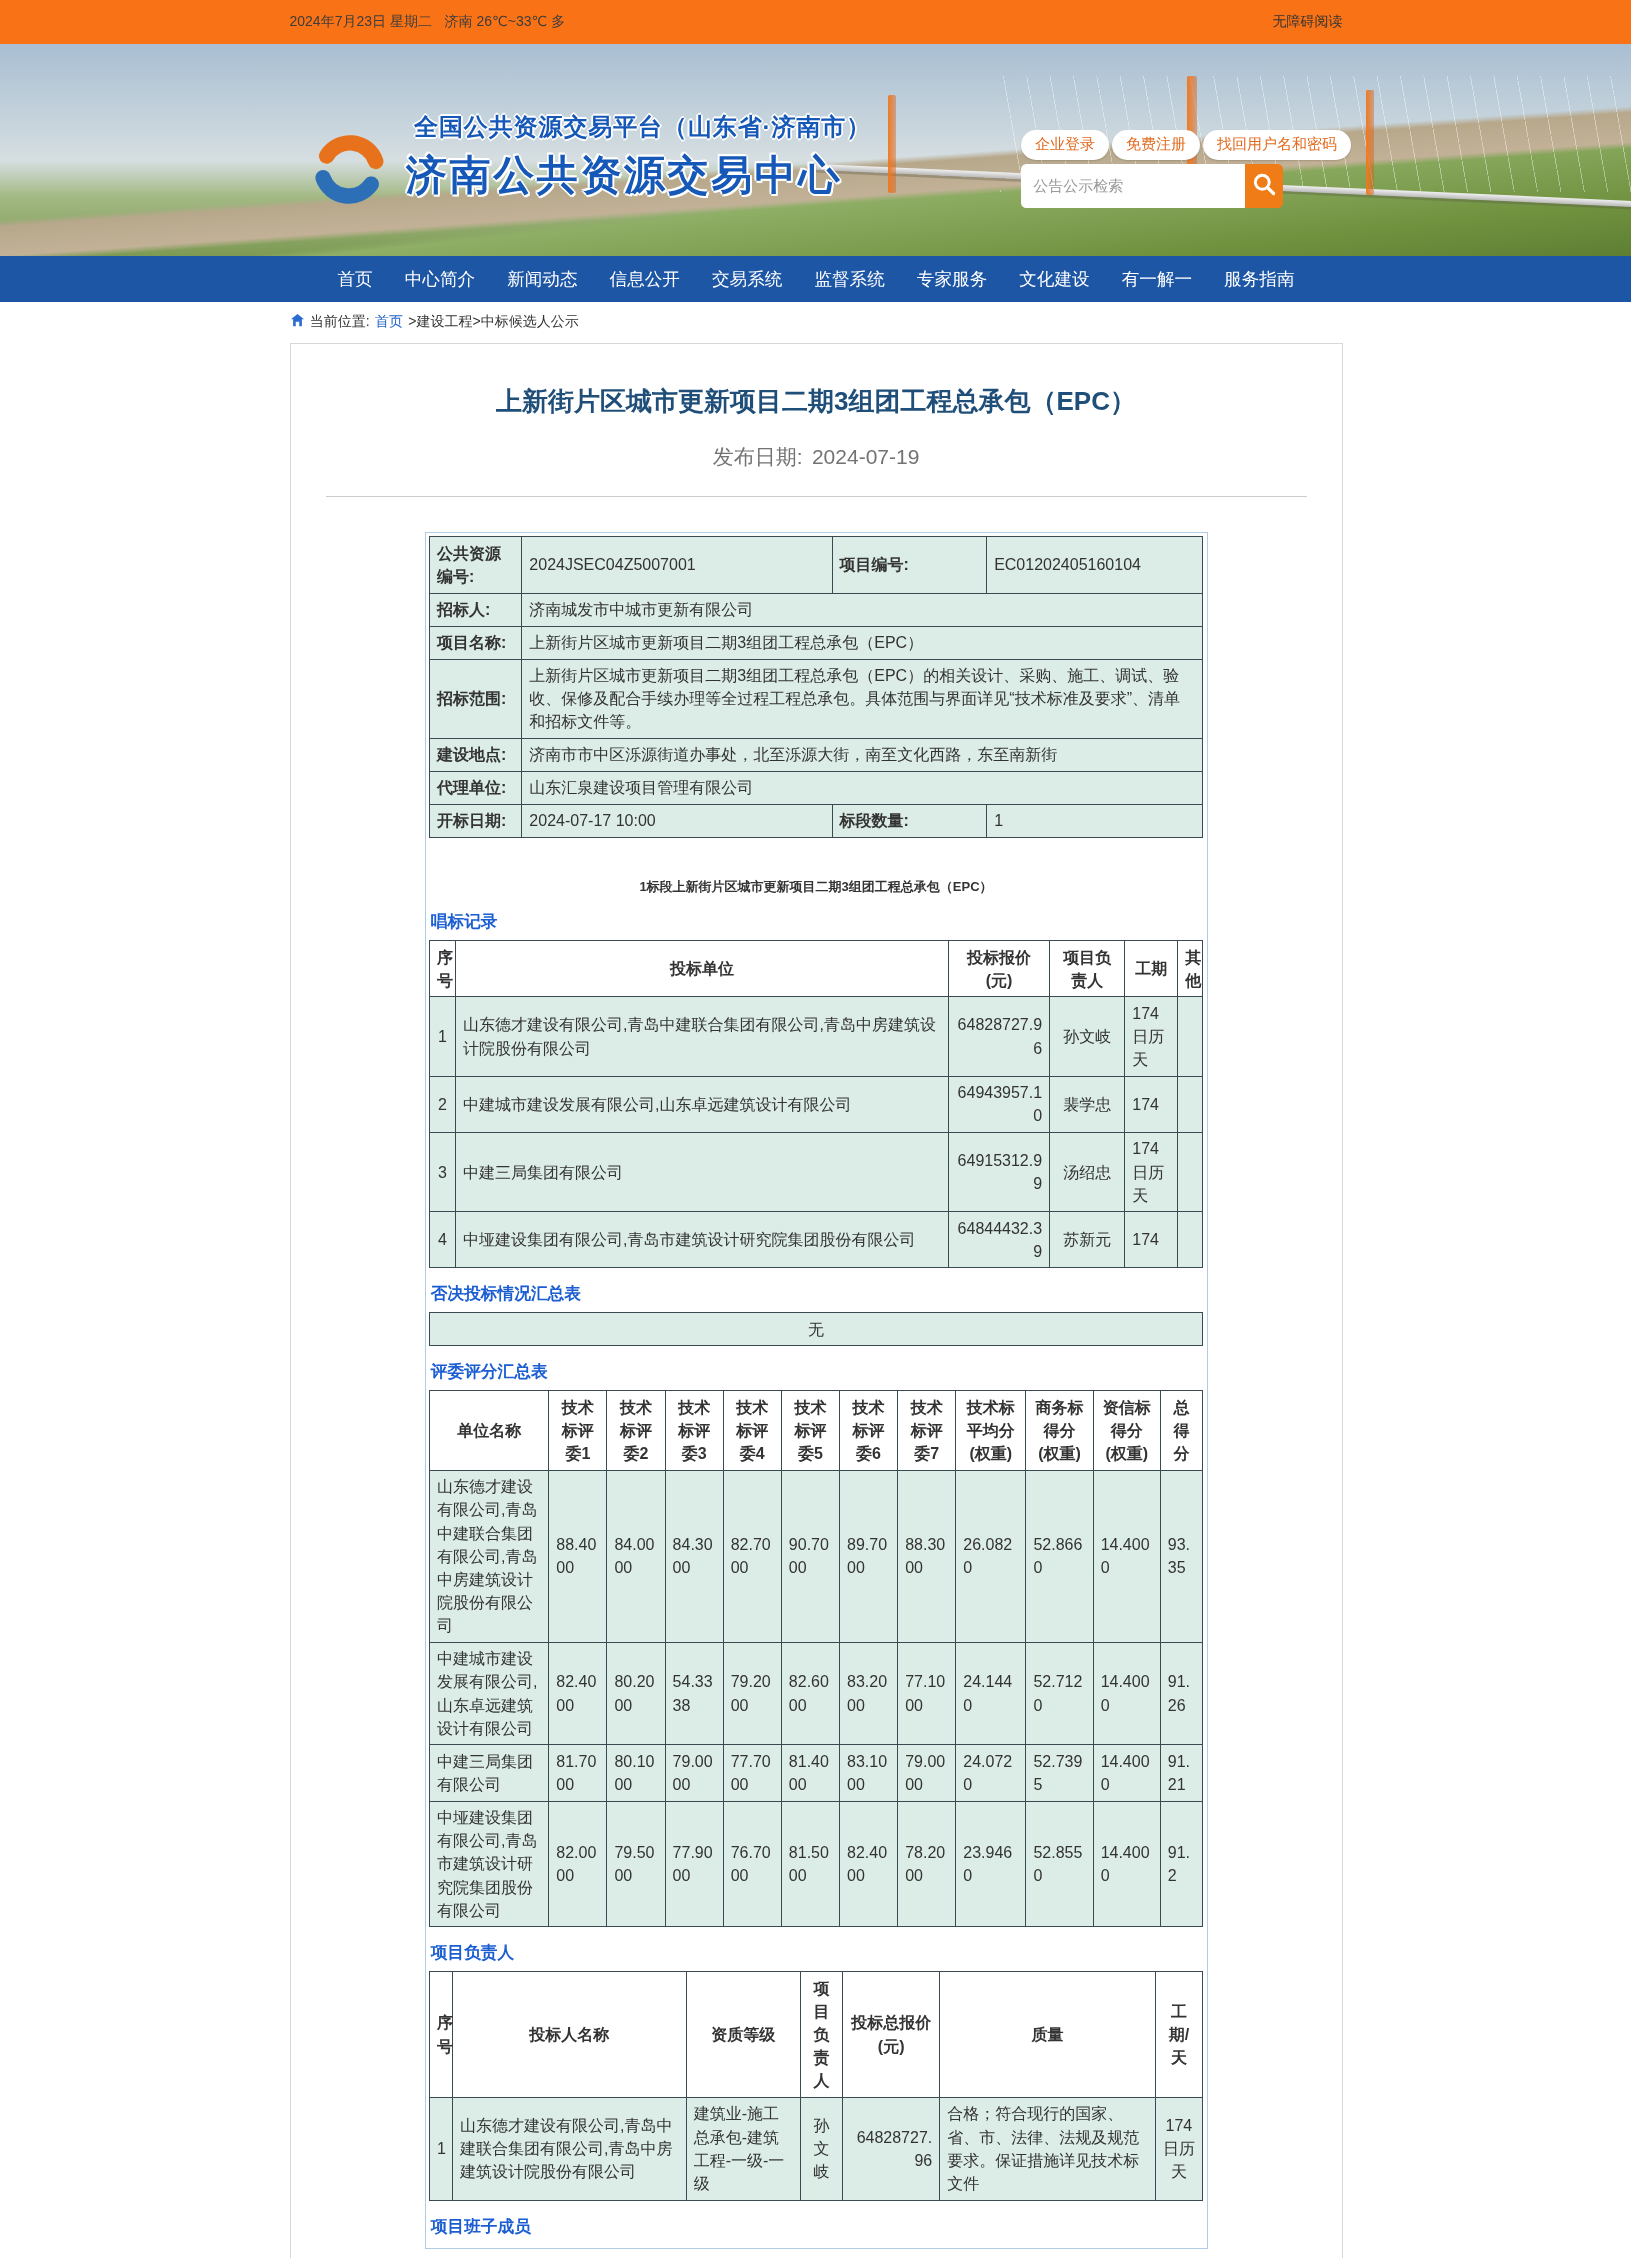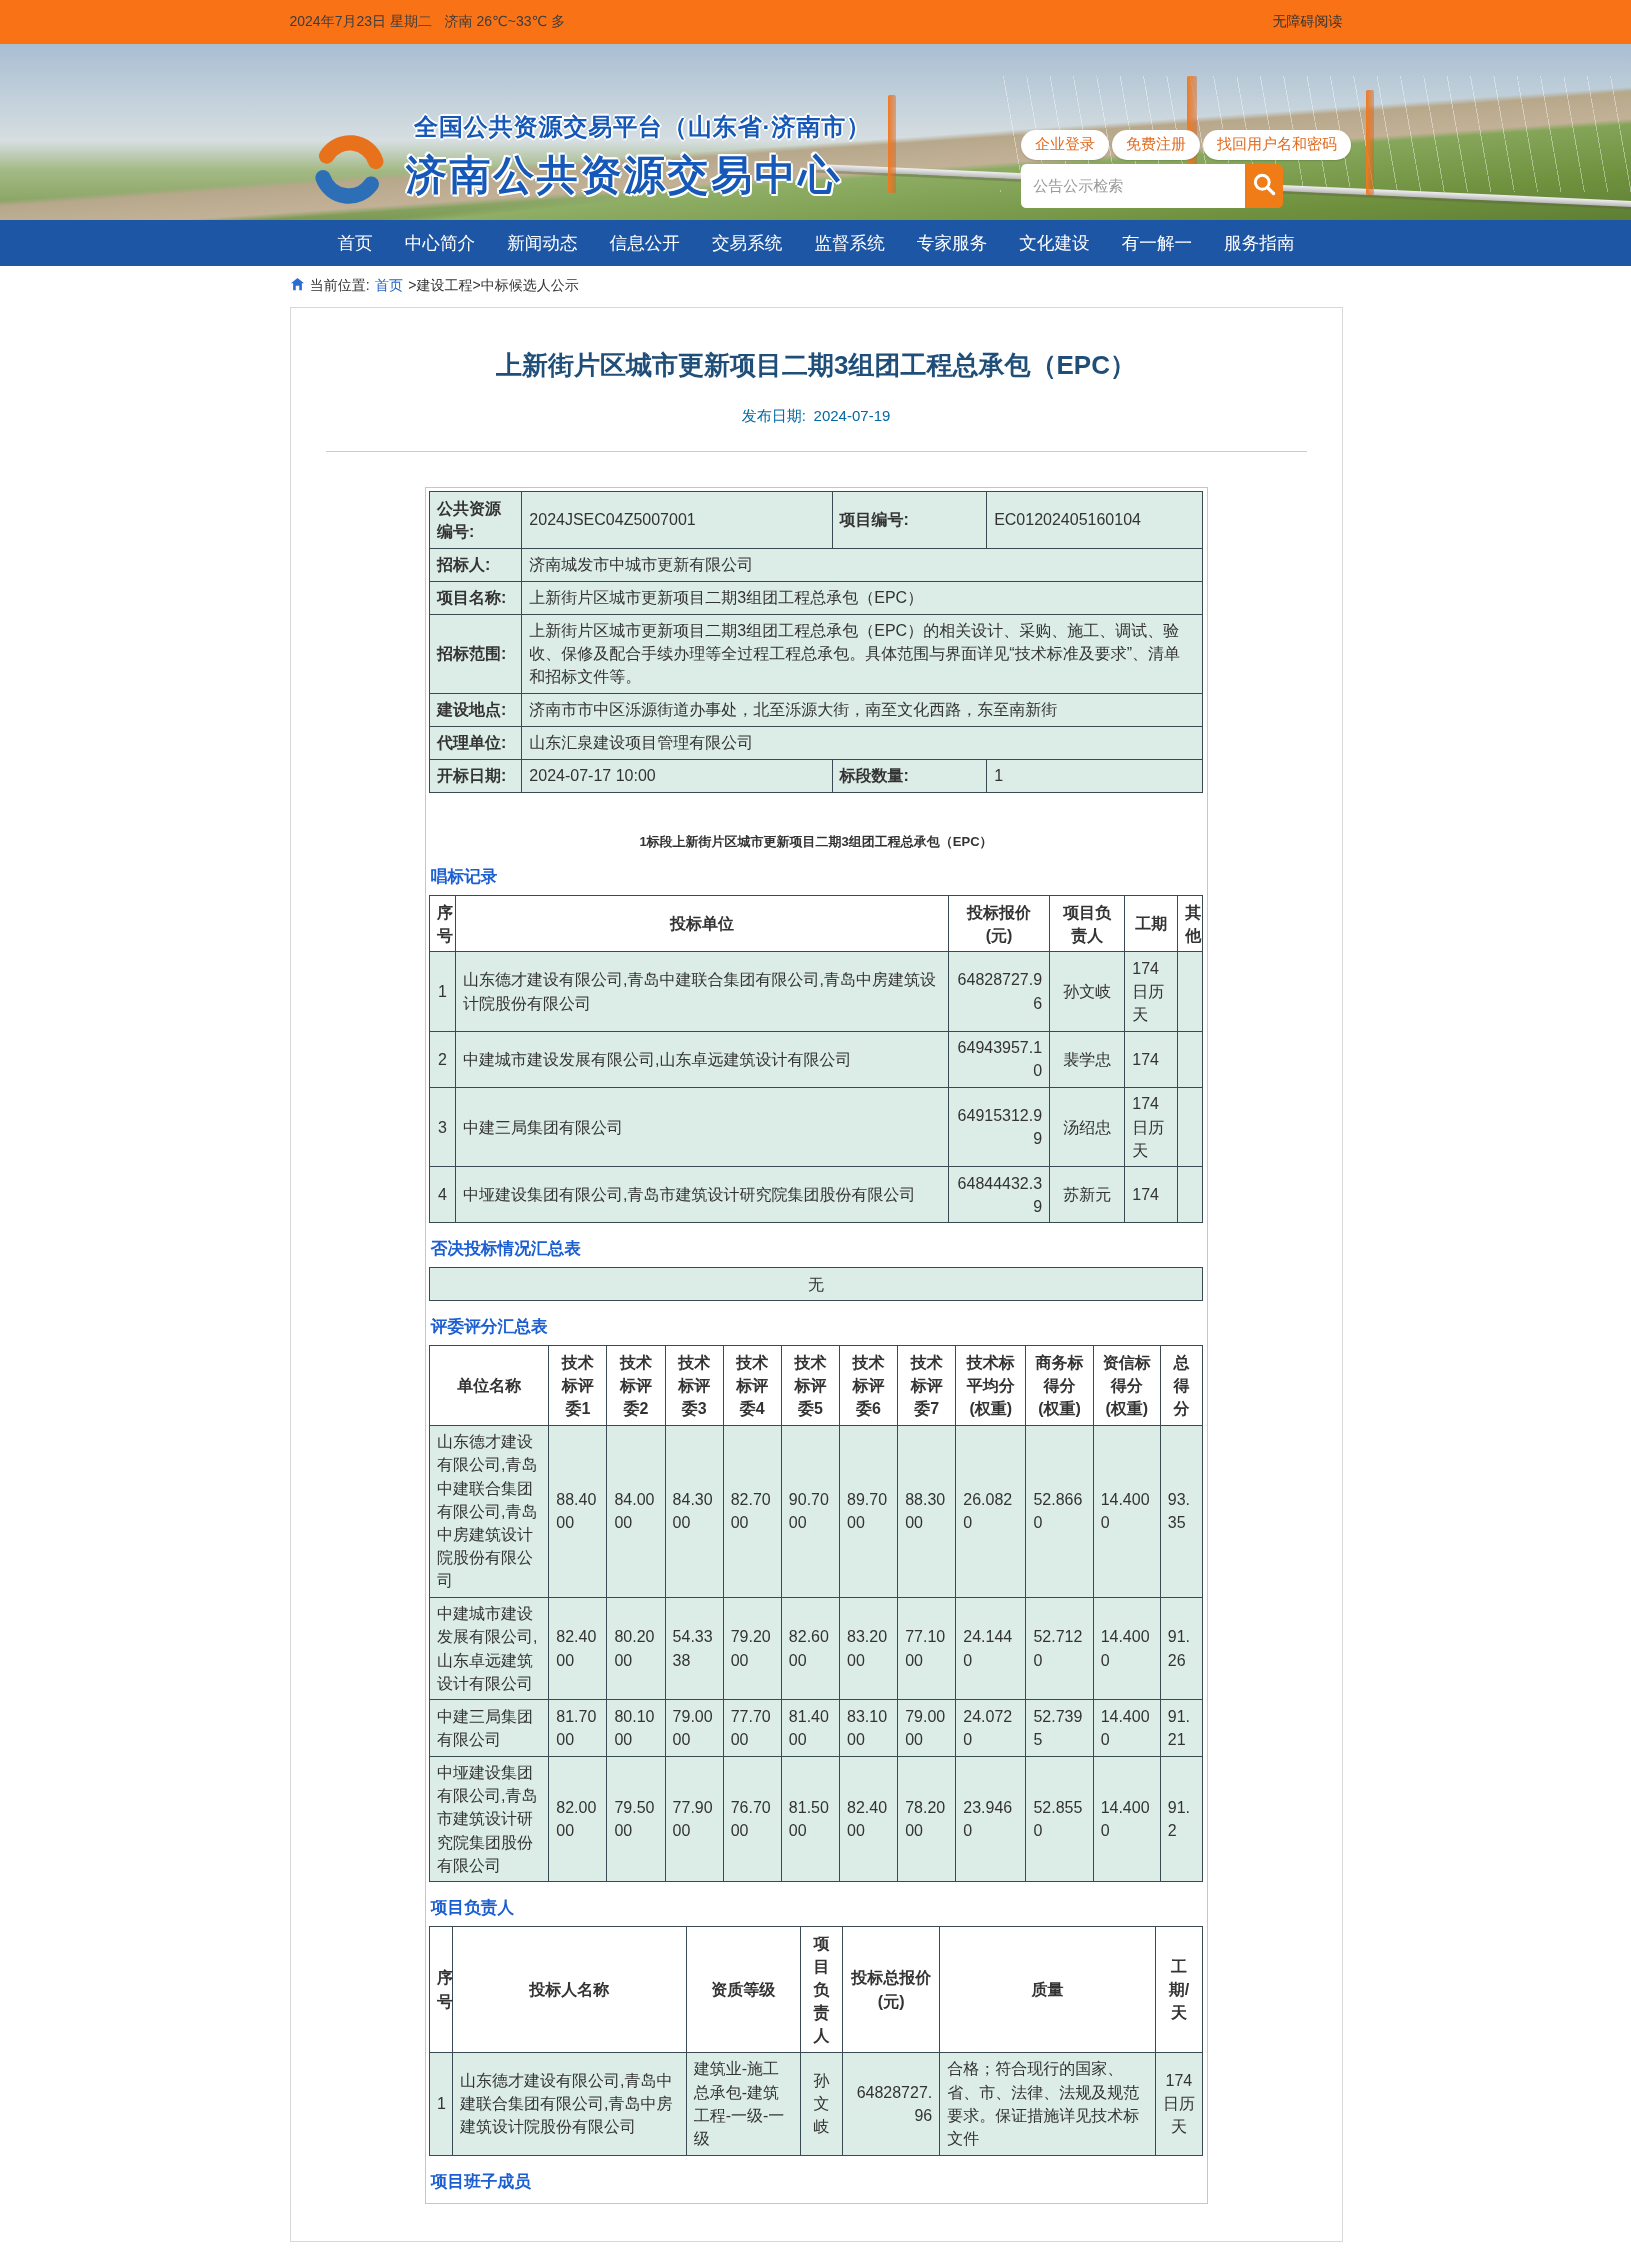--- a/index.html
+++ b/index.html
@@ -17,21 +17,21 @@
   .topbar-inner {
     width: 1053px; margin: 0 auto; height: 100%;
     display: flex; justify-content: space-between; align-items: center;
     font-size: 14px; color: #3c3c3c;
   }
   .topbar-left span { margin-right: 8.8px; }
   .a11y-link { color: #333; cursor: pointer; }
 
   
   .banner {
-    position: relative; height: 176px; overflow: hidden;
+    position: relative; height: 212px; overflow: hidden;
     background:
       linear-gradient(176deg, rgba(0,0,0,0) 54%, #b7a88c 56%, #c2b196 65%, rgba(0,0,0,0) 67%),
       linear-gradient(174deg, rgba(0,0,0,0) 62%, #8fae66 64%, #70923f 86%, #5e7f33 100%),
       linear-gradient(180deg, #a9bed2 0%, #c2d1db 32%, #d6dee1 55%, #a3b984 72%, #7d9a54 100%);
   }
   .bridge-deck {
     position: absolute; left: 816px; top: 139px; width: 843px; height: 6.1px;
     background: linear-gradient(#f0f0f0, #b9b9b9);
     transform: rotate(2.6deg); box-shadow: 0 2.6px 0 rgba(90,90,70,.35);
   }
@@ -89,21 +89,21 @@
 
   
   .content-box {
     width: 1053px; margin: 3.5px auto 0; background: #fff;
     border: 0.9px solid #d8d8d8; padding-bottom: 37px;
   }
   .article-title {
     margin-top: 40px; text-align: center;
     font-size: 26px; font-weight: bold; color: #1f4e79;
   }
-  .publish-line { text-align: center; margin-top: 24.6px; font-size: 15px; color: #0369a1; }
+  .publish-line { text-align: center; margin-top: 24.6px; font-size: 21px; color: #737373; }
   .publish-line span { margin: 0 1.8px; }
   .title-divider { border: none; border-top: 0.9px solid #ccc; margin: 24.6px 35px 0; }
 
   
   .tables-wrap {
     width: 783px; margin: 35px auto 0;
     border: 1.8px solid #aecbe8; padding: 3.5px;
   }
   table { border-collapse: collapse; width: 100%; table-layout: fixed; }
   td, th {

